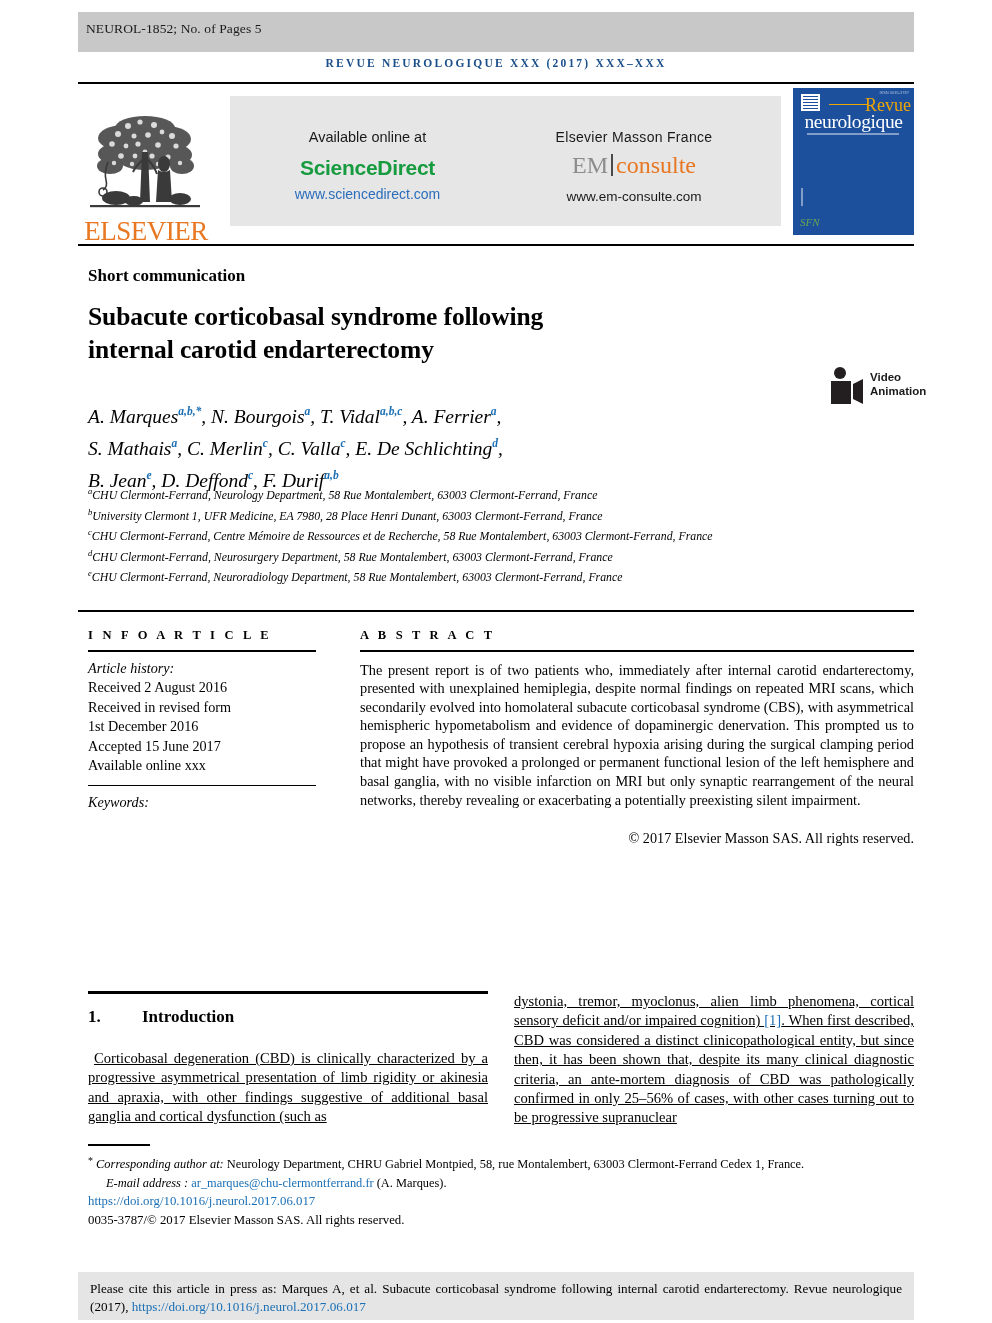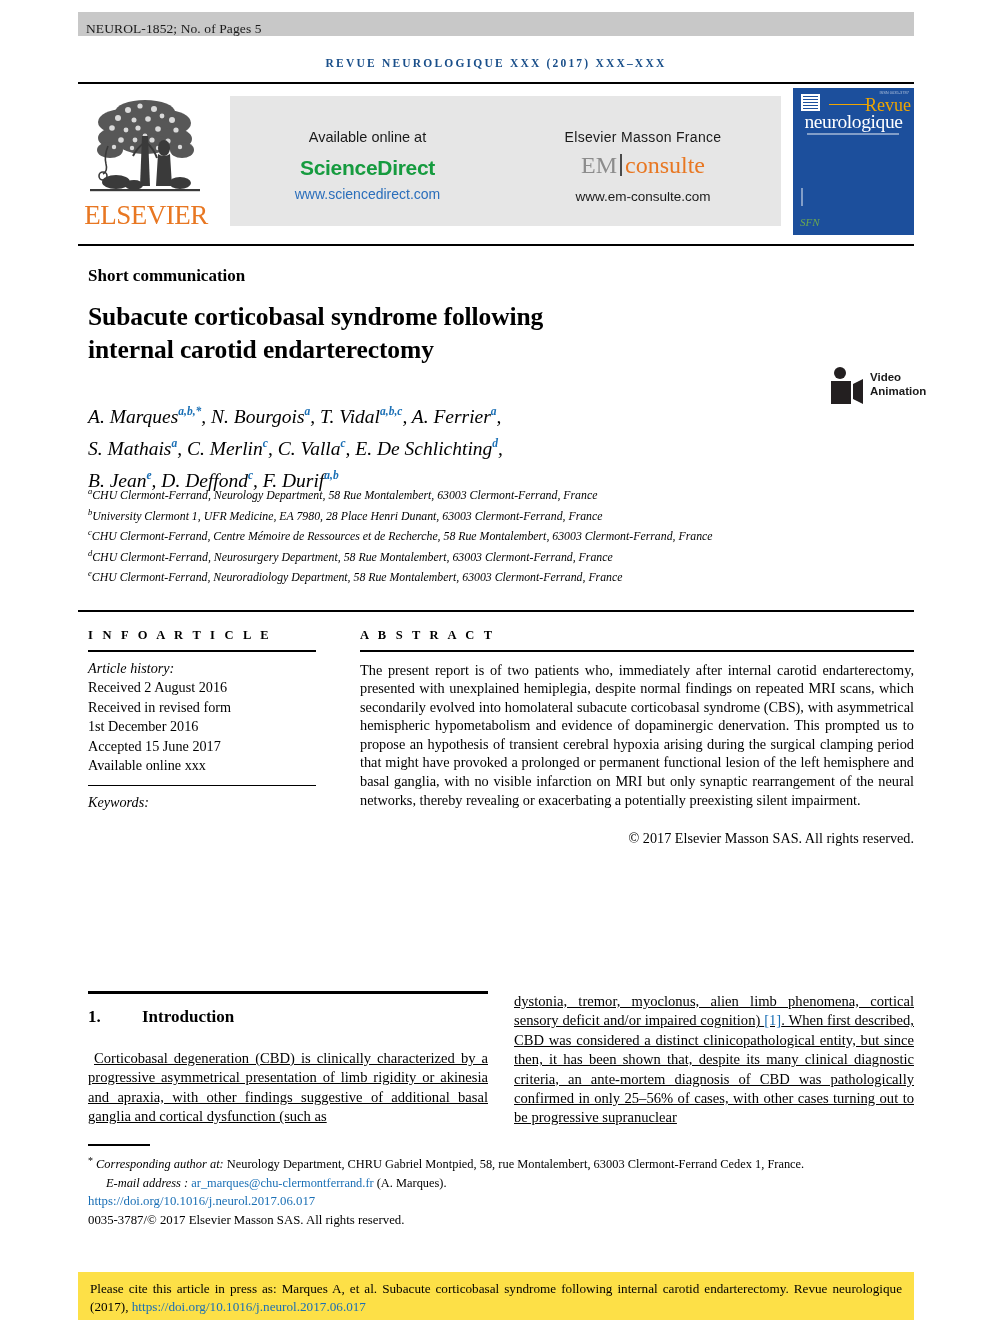--- a/index.html
+++ b/index.html
@@ -13,21 +13,21 @@
     position: relative;
     overflow: hidden;
   }
 
   .page { position: relative; width: 992px; height: 1323px; padding: 0; }
 
   
   .banner {
     position: absolute;
     left: 78px; top: 12px;
-    width: 836px; height: 24px;
+    width: 836px; height: 40px;
     background: #c8c8c8;
   }
   .banner-journal-code {
     position: absolute;
     left: 8px; top: 9px;
     font-size: 13.5px;
     color: #1a1a1a;
     letter-spacing: 0.1px;
     font-family: "Liberation Serif", serif;
   }
@@ -60,41 +60,41 @@
     width: 836px; height: 2px; background: #000;
   }
 
   
   .masthead {
     position: absolute;
     left: 78px; top: 88px;
     width: 836px; height: 147px;
   }
   .elsevier-logo {
-    position: absolute; left: 2px; top: 0;
+    position: absolute; left: 2px; top: 16px;
     width: 130px; height: 145px;
   }
   .tree-svg { position: absolute; left: 8px; top: 2px; }
   .elsevier-word {
     position: absolute; left: 2px; top: 112px;
     width: 128px; text-align: center;
     font-family: "Liberation Serif", serif;
     font-size: 27px;
     color: #e87722;
     letter-spacing: -0.5px;
   }
 
   .sd-box {
     position: absolute;
     left: 152px; top: 8px;
     width: 551px; height: 130px;
     background: #e6e6e6;
   }
   .sd-left { position: absolute; left: 0; top: 0; width: 275px; height: 92px; }
-  .sd-right { position: absolute; left: 275px; top: 0; width: 276px; height: 148px; }
+  .sd-right { position: absolute; left: 266px; top: 0; width: 276px; height: 148px; }
   .avail-online {
     position: absolute; top: 33px; left: 0; width: 100%;
     text-align: center;
     font-family: "Liberation Sans", sans-serif;
     font-size: 14.5px; color: #1a1a1a;
   }
   .sciencedirect {
     position: absolute; top: 60px; left: 0; width: 100%;
     text-align: center;
     font-family: "Liberation Sans", sans-serif;
@@ -319,21 +319,21 @@
   .footnotes .ital { font-style: italic; }
   .fn-line2 { margin-top: 2px; }
   .blue { color: #1a6fb5; }
   .doi-line { color: #1a6fb5; font-size: 12.8px; margin-top: 1px; }
   .issn-line { font-size: 12.8px; margin-top: 1px; }
 
   
   .cite-box {
     position: absolute; left: 78px; top: 1272px;
     width: 836px; height: 48px;
-    background: #fde047;
+    background: #e5e5e5;
     padding: 8px 12px 0 12px;
     font-family: "Liberation Serif", serif;
     font-size: 13.2px;
     line-height: 18px;
     text-align: justify;
   }
 </style>
 </head>
 <body>
 

